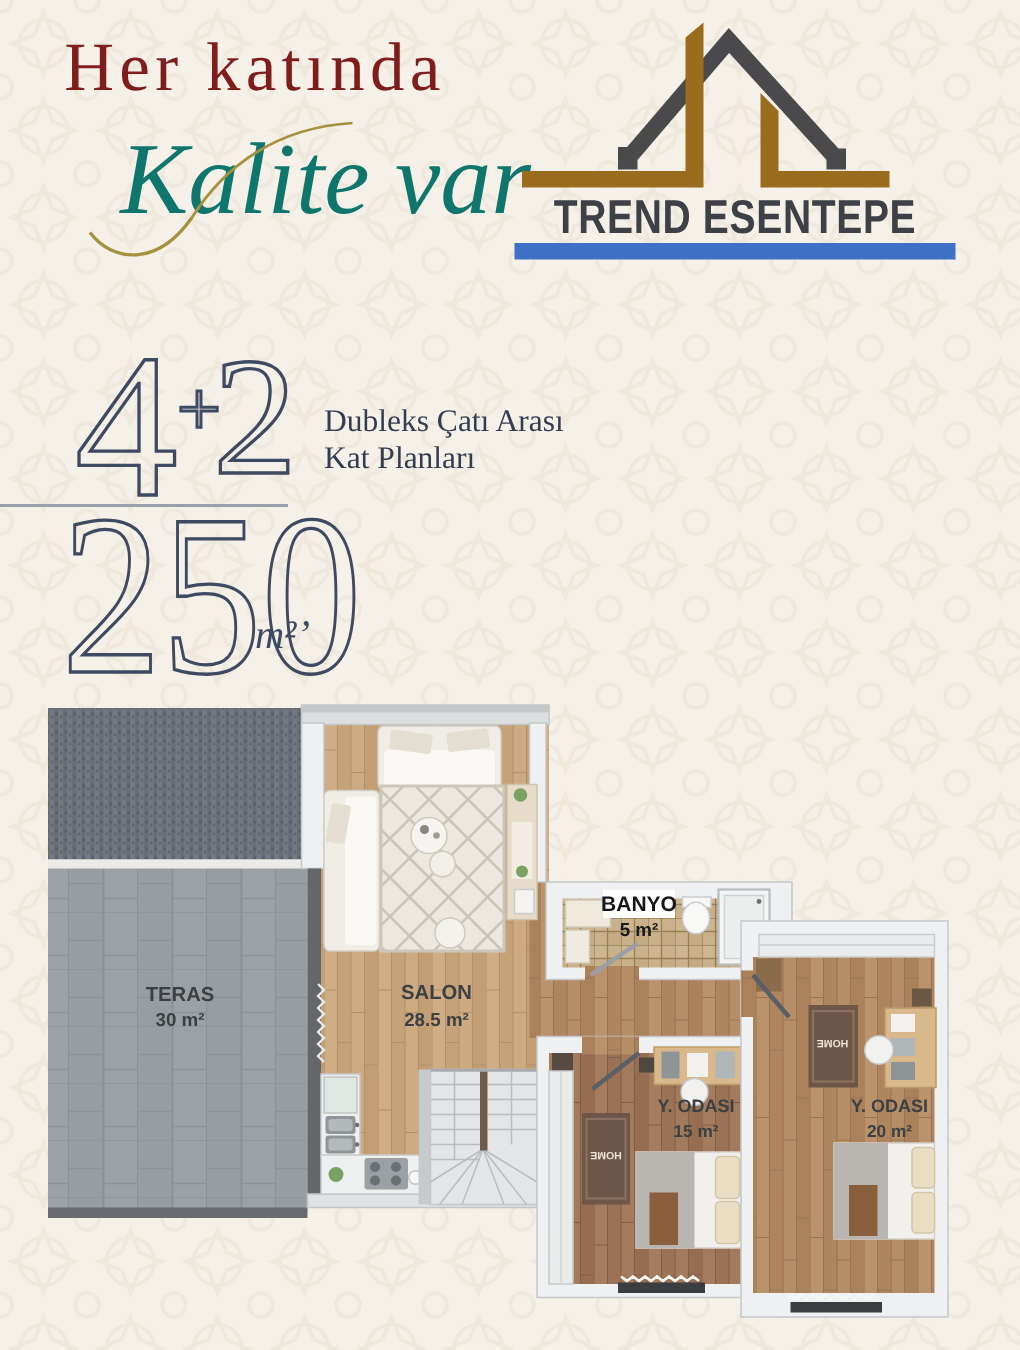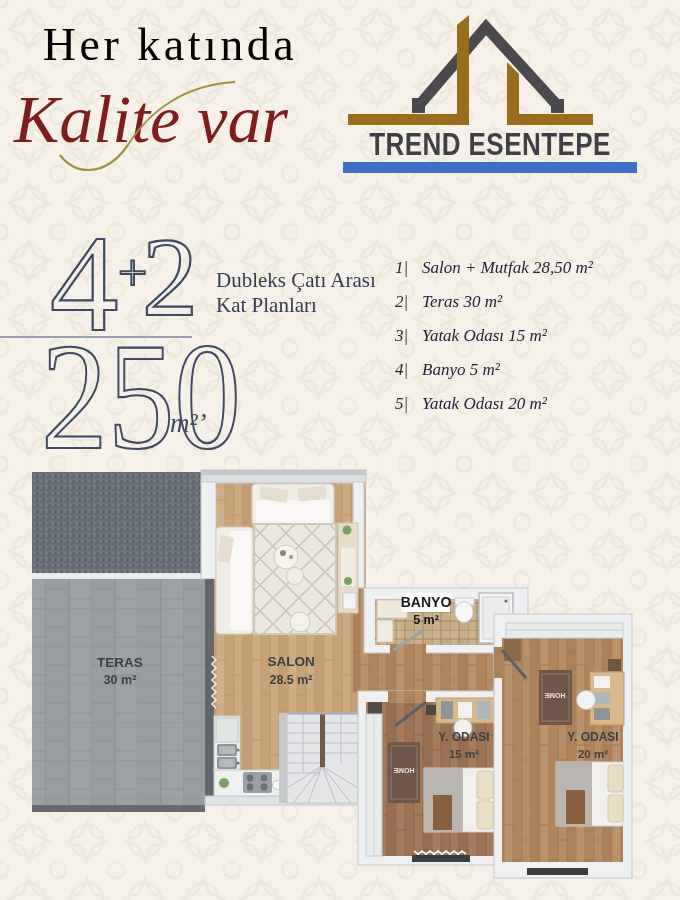--- a/index.html
+++ b/index.html
@@ -20,23 +20,23 @@
         <circle cx="0" cy="0" r="8"></circle>
             <circle cx="58" cy="0" r="8"></circle>
         <circle cx="0" cy="58" r="8"></circle>
             <circle cx="58" cy="58" r="8"></circle>
       </g>
     </pattern>
   </defs>
   <rect width="680" height="900" fill="url(#arab)"></rect>
 </svg>
 
-<div class="abs" style="left:0;top:18px;width:340px;text-align:center;font-family:'Liberation Serif',serif;font-size:46px;letter-spacing:3.5px;color:#000000;">Her katında</div>
-
-<div class="abs" style="left:14px;top:80px;width:340px;text-align:left;font-family:'Liberation Serif',serif;font-style:italic;font-size:68px;color:#7f1d1d;">Kalite var</div>
+<div class="abs" style="left:0;top:18px;width:340px;text-align:center;font-family:'Liberation Serif',serif;font-size:46px;letter-spacing:3.5px;color:#7f1d1d;">Her katında</div>
+
+<div class="abs" style="left:14px;top:80px;width:340px;text-align:right;font-family:'Liberation Serif',serif;font-style:italic;font-size:68px;color:#0f766e;">Kalite var</div>
 
 <svg class="abs" style="left:0;top:70px" width="340" height="110" viewBox="0 0 340 110">
   <path d="M60 85 C 75 105, 105 108, 128 75" fill="none" stroke="#a6913f" stroke-width="2.2"></path>
   <path d="M128 75 C 150 40, 185 15, 235 12" fill="none" stroke="#a6913f" stroke-width="1.8"></path>
 </svg>
 
 <svg class="abs" style="left:330px;top:0" width="320" height="190" viewBox="330 0 320 190">
 
   <g stroke="#4a4a4c" stroke-width="11" fill="none" stroke-linejoin="miter" stroke-miterlimit="10">
     <path d="M421 103 L486 27 L557 105"></path>
@@ -67,32 +67,20 @@
 
   <line x1="0" y1="127" x2="192" y2="127" stroke="#9aa0ab" stroke-width="2"></line>
   <g font-family="Liberation Serif" fill="none" stroke="#3e4a61">
     <text x="41" y="238" font-size="153" stroke-width="2.2" textLength="200" lengthAdjust="spacingAndGlyphs">250</text>
   </g>
   <text x="170" y="222" font-family="Liberation Serif" font-style="italic" font-size="27" fill="#3e4a61">m²’</text>
 </svg>
 
 <div class="abs" style="left:216px;top:268px;font-family:'Liberation Serif',serif;font-size:21px;line-height:25px;color:#333d52;">Dubleks Çatı Arası<br>Kat Planları</div>
 
-<div class="abs" style="left:395px;top:258px;font-family:'Liberation Serif',serif;font-style:italic;font-size:17px;color:#20263a;">
-
-  <div style="height:34px;"><span style="display:inline-block;width:27px;">1|</span>Salon + Mutfak 28,50 m²</div>
-
-  <div style="height:34px;"><span style="display:inline-block;width:27px;">2|</span>Teras 30 m²</div>
-
-  <div style="height:34px;"><span style="display:inline-block;width:27px;">3|</span>Yatak Odası 15 m²</div>
-
-  <div style="height:34px;"><span style="display:inline-block;width:27px;">4|</span>Banyo 5 m²</div>
-
-  <div style="height:34px;"><span style="display:inline-block;width:27px;">5|</span>Yatak Odası 20 m²</div>
-</div>
 
 <svg id="plan" class="abs" style="left:0;top:450px" width="680" height="450" viewBox="0 450 680 450">
 <defs>
   <pattern id="roofTx" width="6" height="6" patternUnits="userSpaceOnUse">
     <rect width="6" height="6" fill="#727983"></rect>
     <rect x="0" width="3" height="6" fill="#676e77"></rect>
     <rect x="1" y="1" width="1.5" height="2" fill="#565c64"></rect>
     <rect x="4" y="3" width="1.5" height="2" fill="#5f656d"></rect>
   </pattern>
   <pattern id="terasTx" width="46" height="38" patternUnits="userSpaceOnUse">

